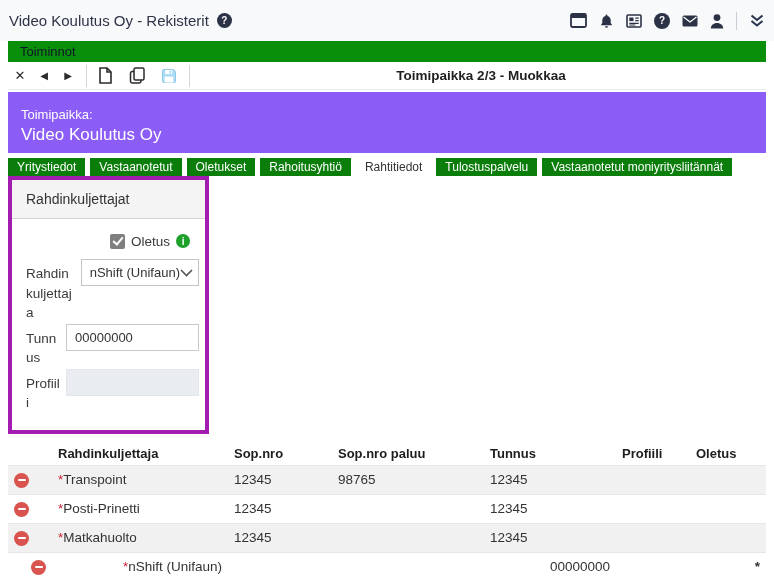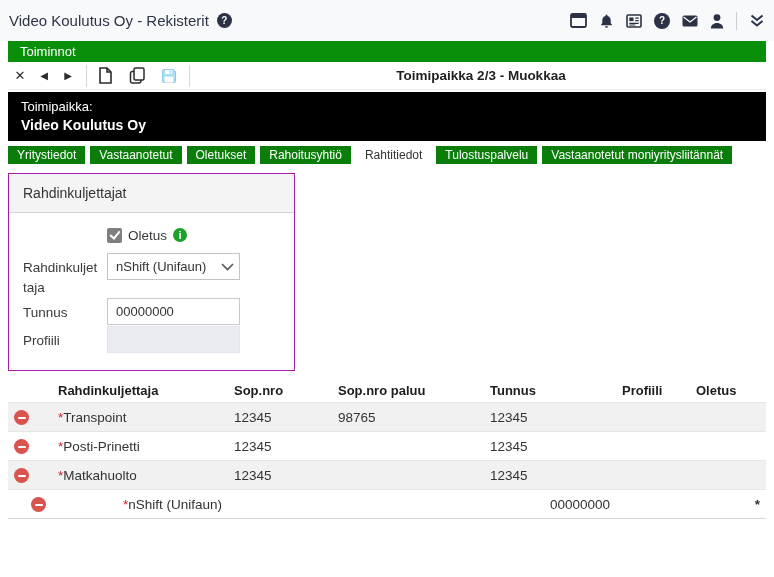--- a/index.html
+++ b/index.html
@@ -16,38 +16,38 @@
   .badge-help{width:15px;height:15px;border-radius:50%;background:#2c3246;color:#fff;
     font-size:10px;font-weight:bold;display:inline-flex;align-items:center;justify-content:center;
     margin-left:8px;flex:0 0 auto;}
   .topbar-right{margin-left:auto;display:flex;align-items:center;gap:12px;}
   .tb-icon{display:inline-flex;align-items:center;justify-content:center;cursor:pointer;}
   .tb-icon svg{display:block;}
   .vsep{width:1px;height:18px;background:#c9ced6;}
   
   .page{padding:0 8px;}
   
-  .menubar{height:21px;background:#0a8f0a;color:#ffffff;font-size:13px;display:flex;align-items:center;padding:0 12px;}
+  .menubar{height:21px;background:#0a8f0a;color:#0f172a;font-size:13px;display:flex;align-items:center;padding:0 12px;}
   
   .toolbar{height:28px;display:flex;align-items:center;border-bottom:1px solid #ececec;}
   .tool-btn{width:24px;height:24px;display:inline-flex;align-items:center;justify-content:center;
     color:#2b2b2b;cursor:pointer;font-size:13px;}
   .tool-btn.small{font-size:10px;}
   .tool-sep{width:1px;height:22px;background:#d6d6d6;margin:0 6px;}
   .toolbar-title{flex:1;text-align:center;font-weight:bold;font-size:13.5px;color:#1f1f1f;}
   
-  .banner{margin-top:2px;background:#000000;color:#fff;padding:7px 13px 8px;}
+  .banner{margin-top:2px;background:#8b5cf6;color:#fff;padding:15px 13px 8px;}
   .banner-l1{font-size:13px;margin-bottom:3px;}
-  .banner-l2{font-size:14px;font-weight:bold;}
+  .banner-l2{font-size:17px;font-weight:normal;}
   
   .tabs{margin-top:5px;display:flex;flex-wrap:wrap;gap:6px 5px;width:758px;}
   .tab{background:#0b7d0b;color:#fff;font-size:12px;padding:2px 9px;cursor:pointer;white-space:nowrap;}
   .tab.active{background:transparent;color:#333;}
   
-  .panel{margin-top:9px;width:287px;border:1px solid #a21caf;background:#fff;}
+  .panel{width:201px;border:4px solid #a21caf;background:#fff;}
   .panel-h{background:#f4f4f4;border-bottom:1px solid #d4d4d4;padding:11px 14px;font-size:14px;color:#333;}
   .panel-b{padding:13px 6px 16px 6px;}
   .chkrow{margin-left:92px;display:flex;align-items:center;gap:6px;margin-bottom:9px;height:18px;}
   .checkbox{width:15px;height:15px;background:#7f7f7f;border-radius:2px;position:relative;cursor:pointer;flex:0 0 auto;}
   .checkbox::after{content:"";position:absolute;left:4.5px;top:1.5px;width:4px;height:8px;
     border:solid #fff;border-width:0 2px 2px 0;transform:rotate(40deg);}
   .chk-label{font-size:13.5px;color:#3a3a3a;}
   .info-badge{width:14px;height:14px;border-radius:50%;background:#1ea12b;color:#fff;font-size:10px;
     font-weight:bold;display:inline-flex;align-items:center;justify-content:center;cursor:pointer;flex:0 0 auto;}
   .frow{display:flex;margin-bottom:1px;}

